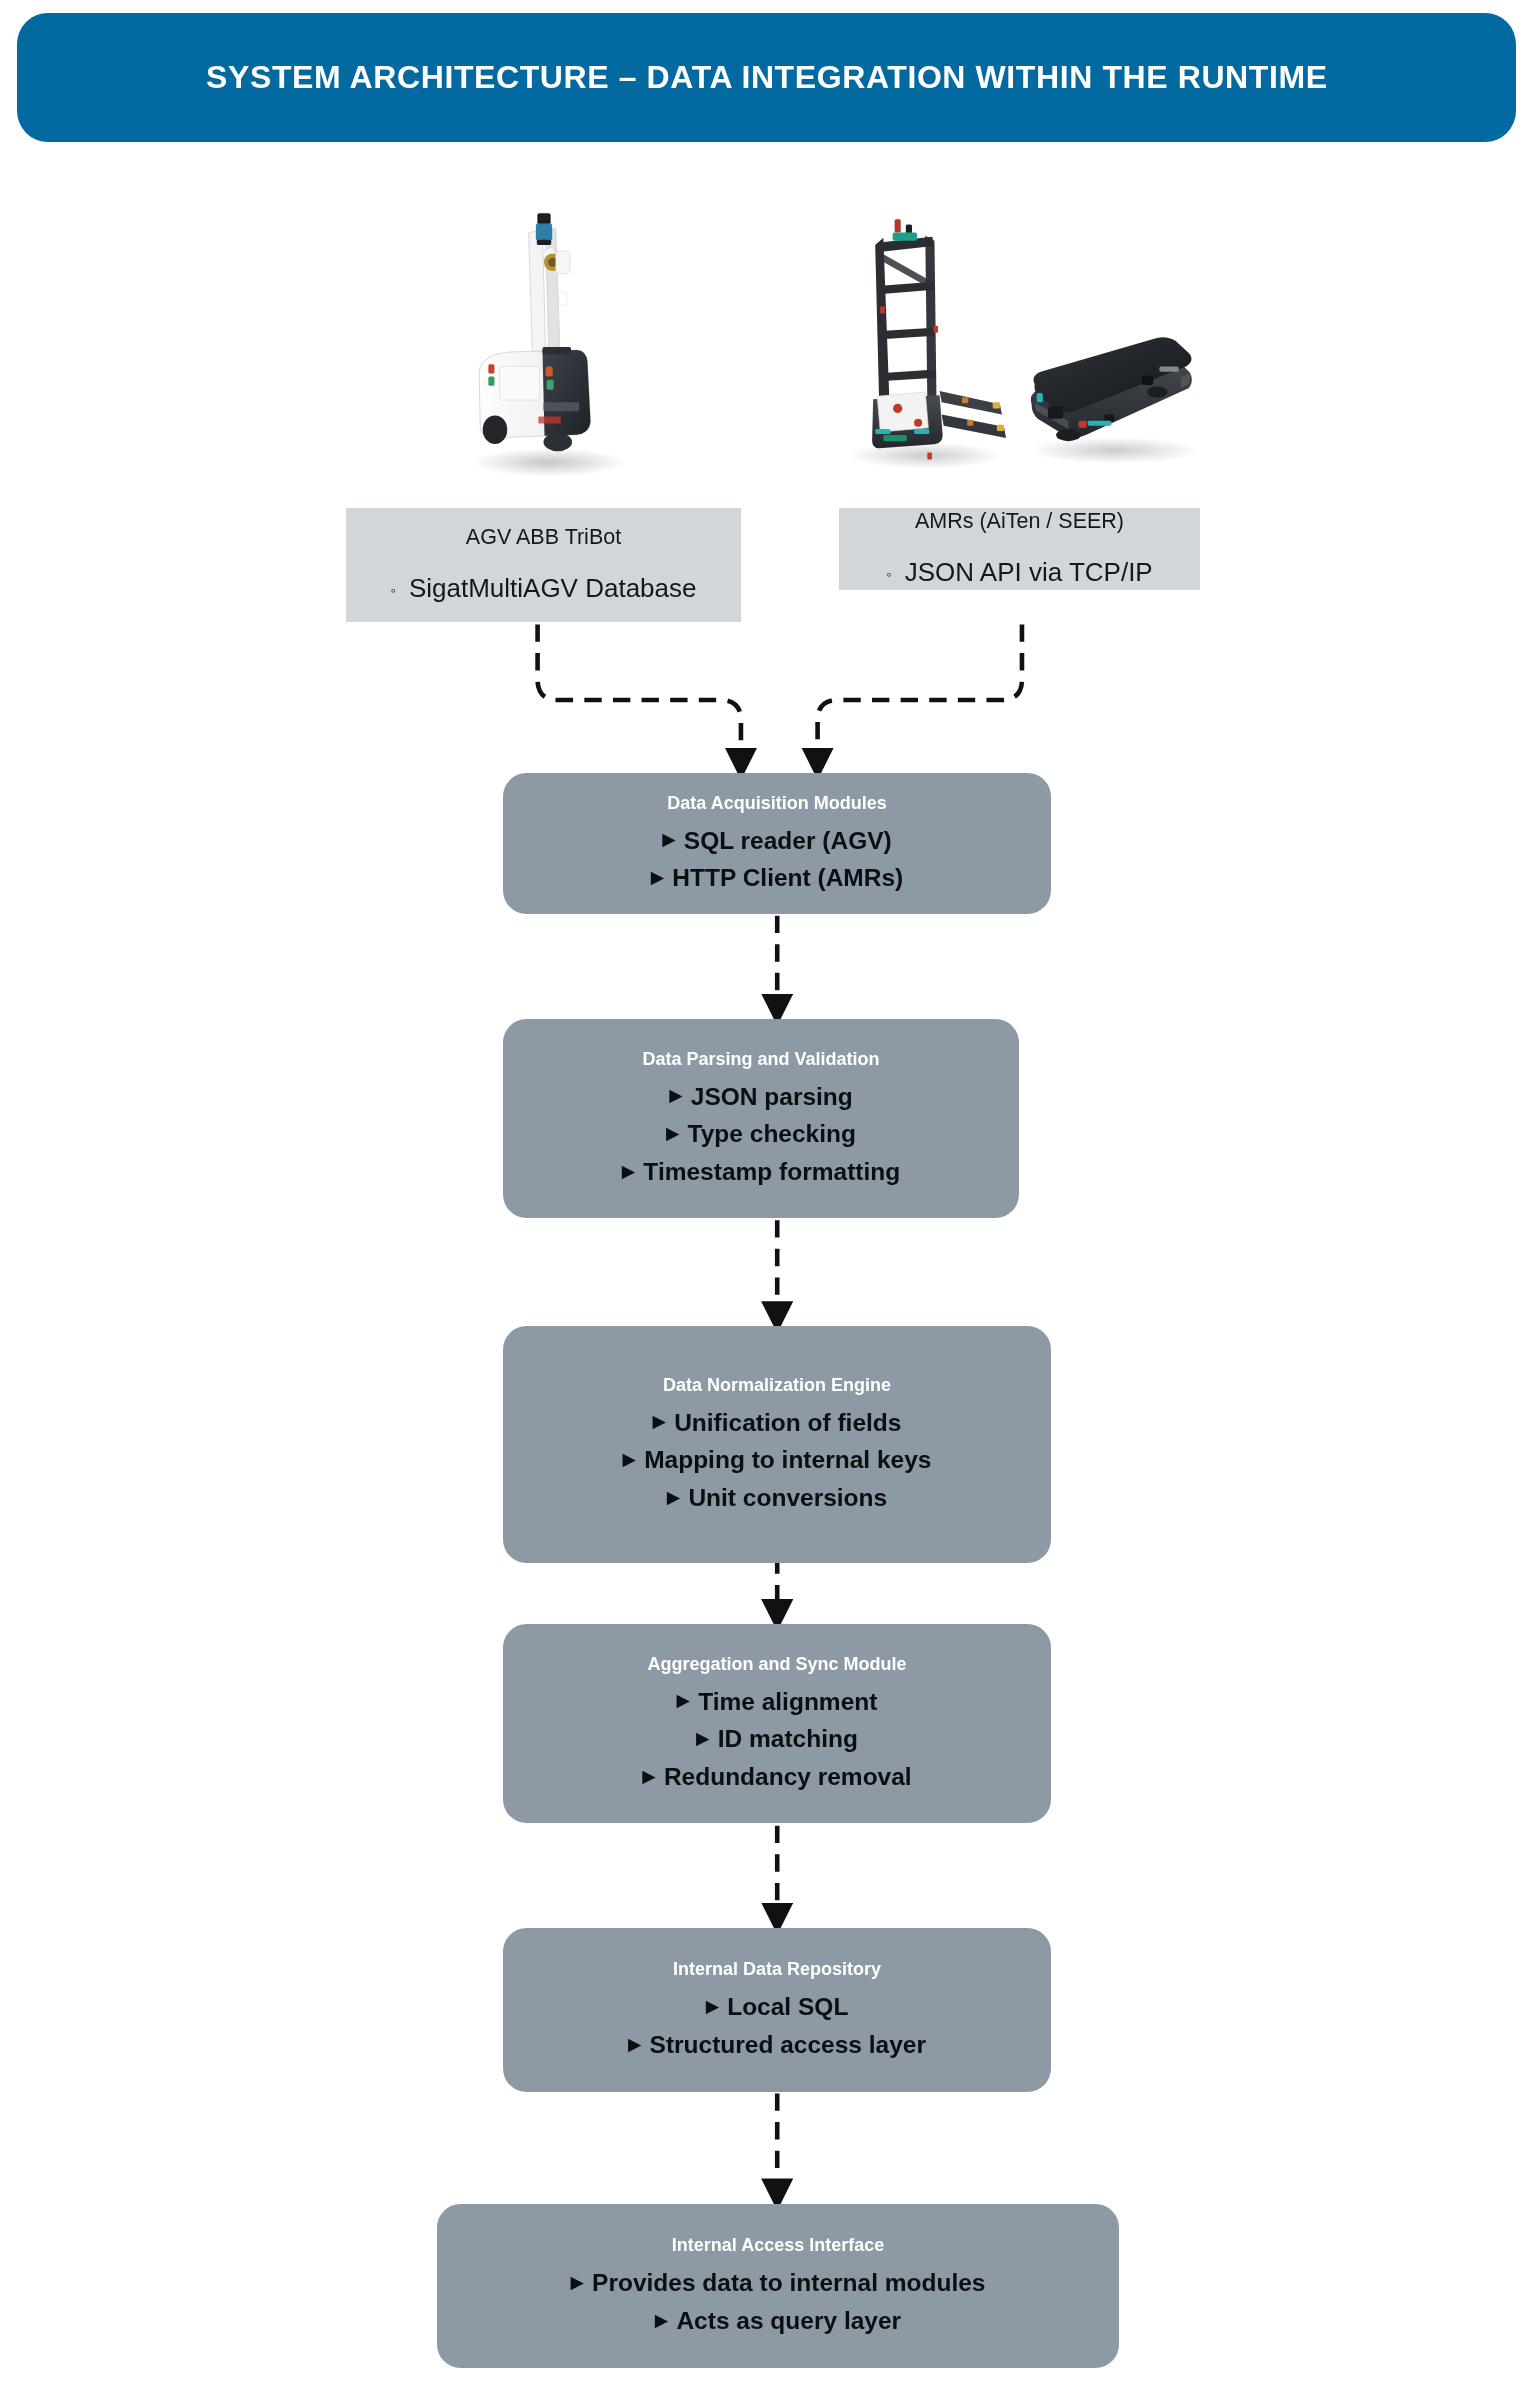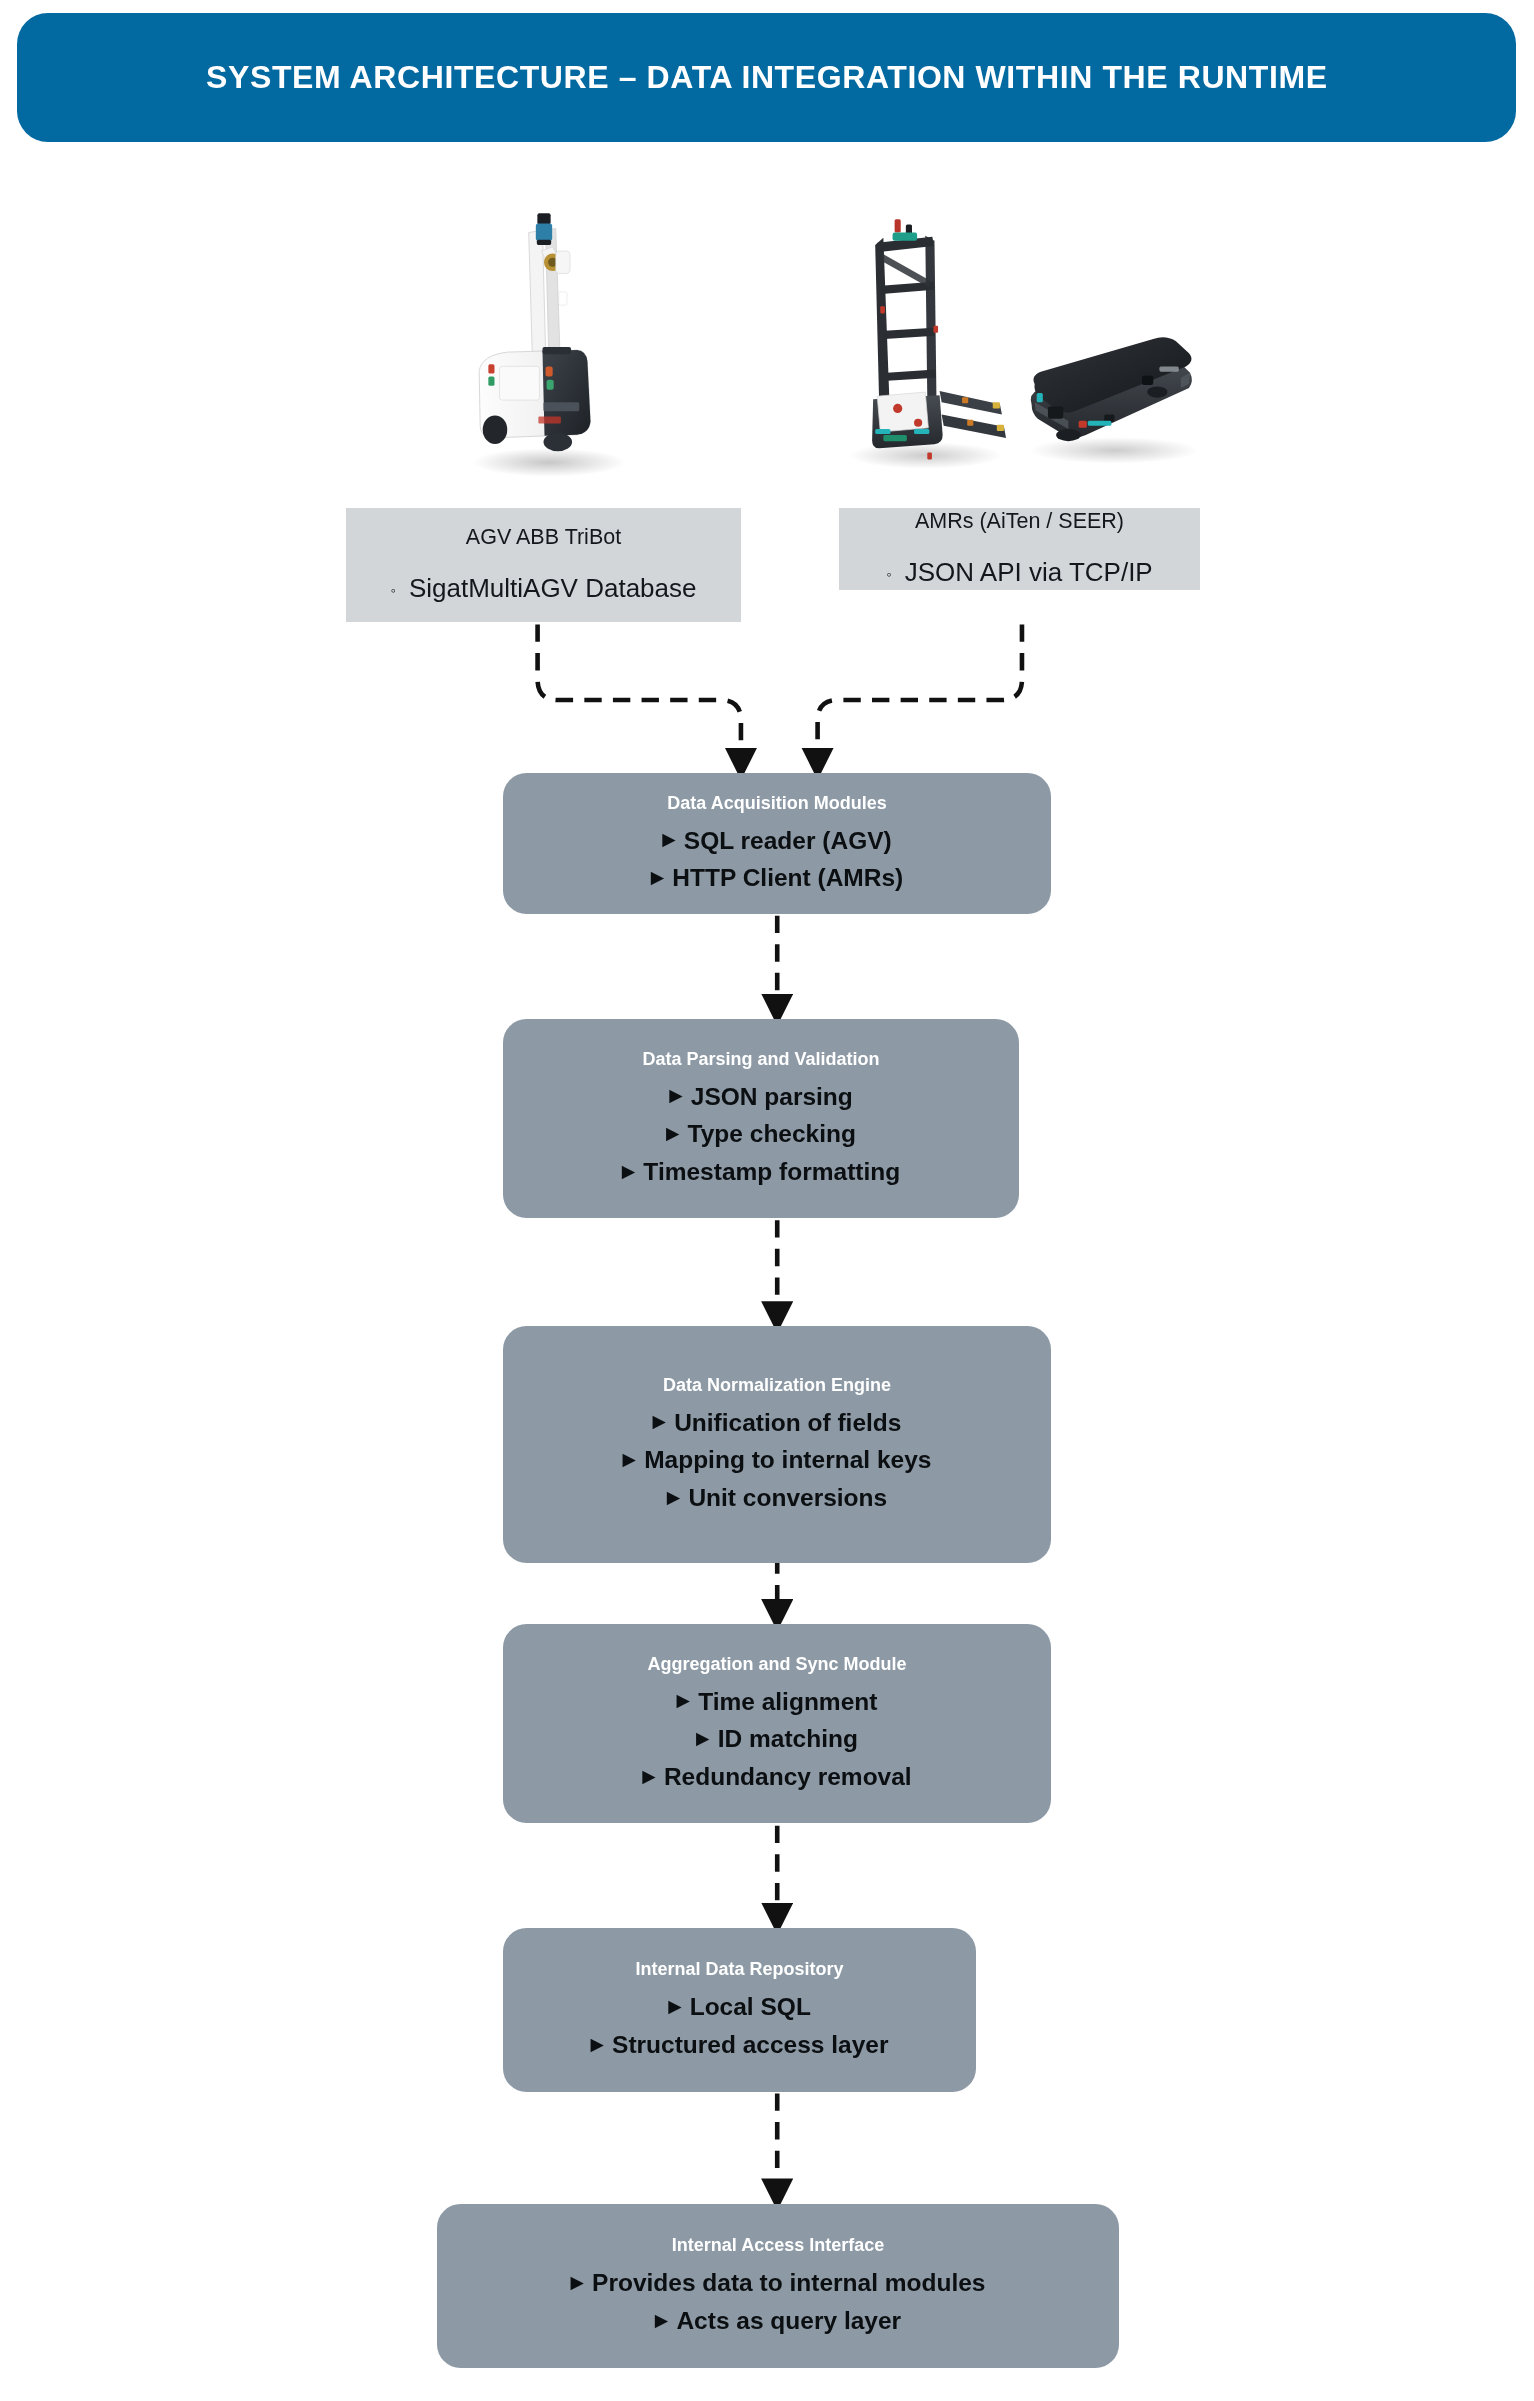--- a/index.html
+++ b/index.html
@@ -156,21 +156,21 @@
     font-size: 24.5px;
     white-space: nowrap;
     line-height: 1.3;
   }
 
   
   #process-box-0 { left: 503px; top: 773px; width: 548px; height: 141px; }
   #process-box-1 { left: 503px; top: 1019px; width: 516px; height: 199px; }
   #process-box-2 { left: 503px; top: 1326px; width: 548px; height: 237px; }
   #process-box-3 { left: 503px; top: 1624px; width: 548px; height: 199px; }
-  #process-box-4 { left: 503px; top: 1928px; width: 473px; height: 164px; }
+  #process-box-4 { left: 503px; top: 1928px; width: 548px; height: 164px; }
   #process-box-5 { left: 437px; top: 2204px; width: 682px; height: 164px; }
 
   
   #connector-layer {
     position: absolute;
     left: 0;
     top: 0;
     width: 1534px;
     height: 2401px;
     pointer-events: none;

